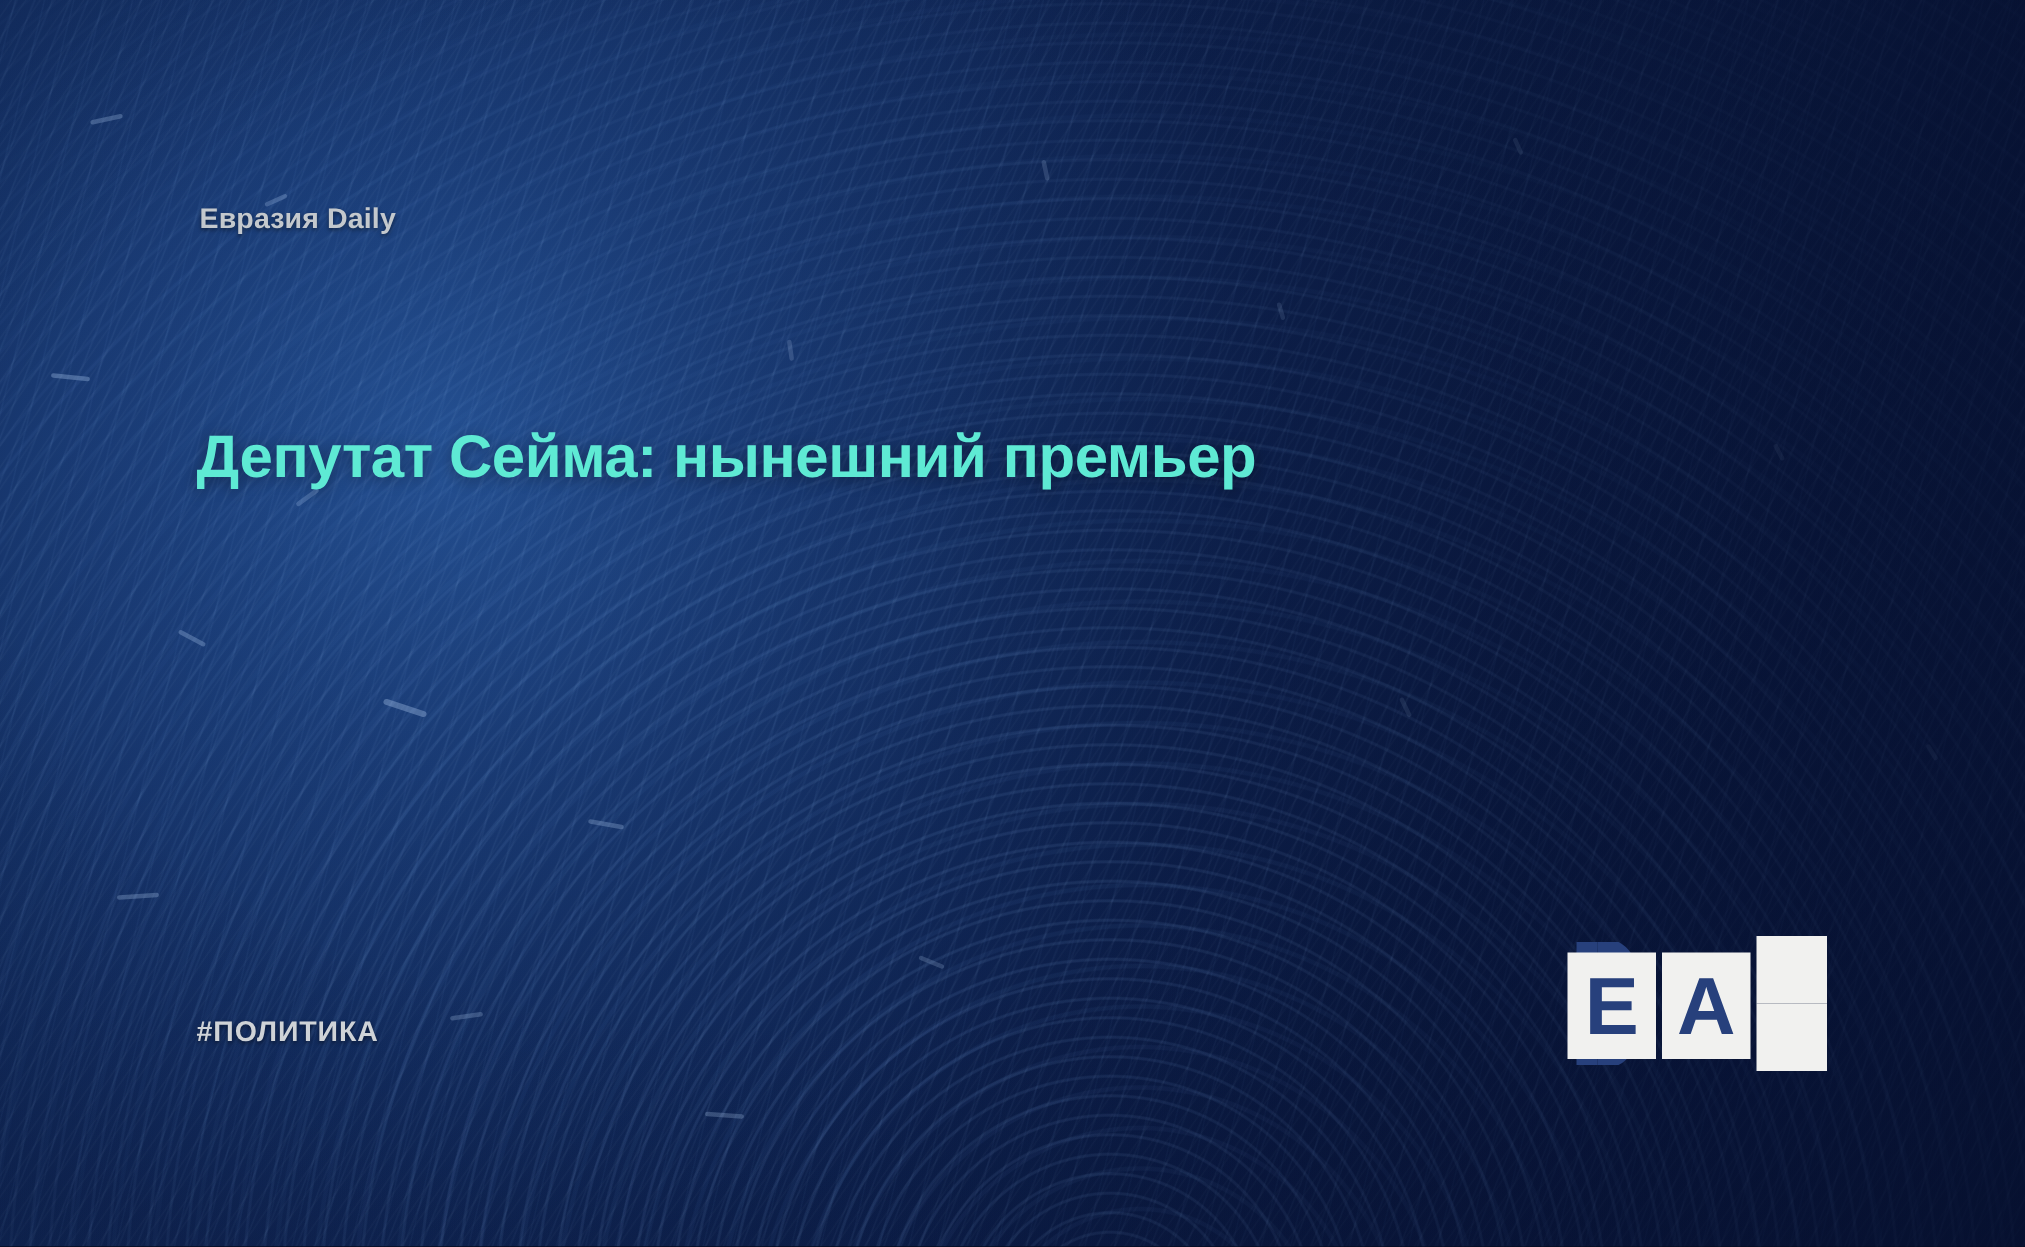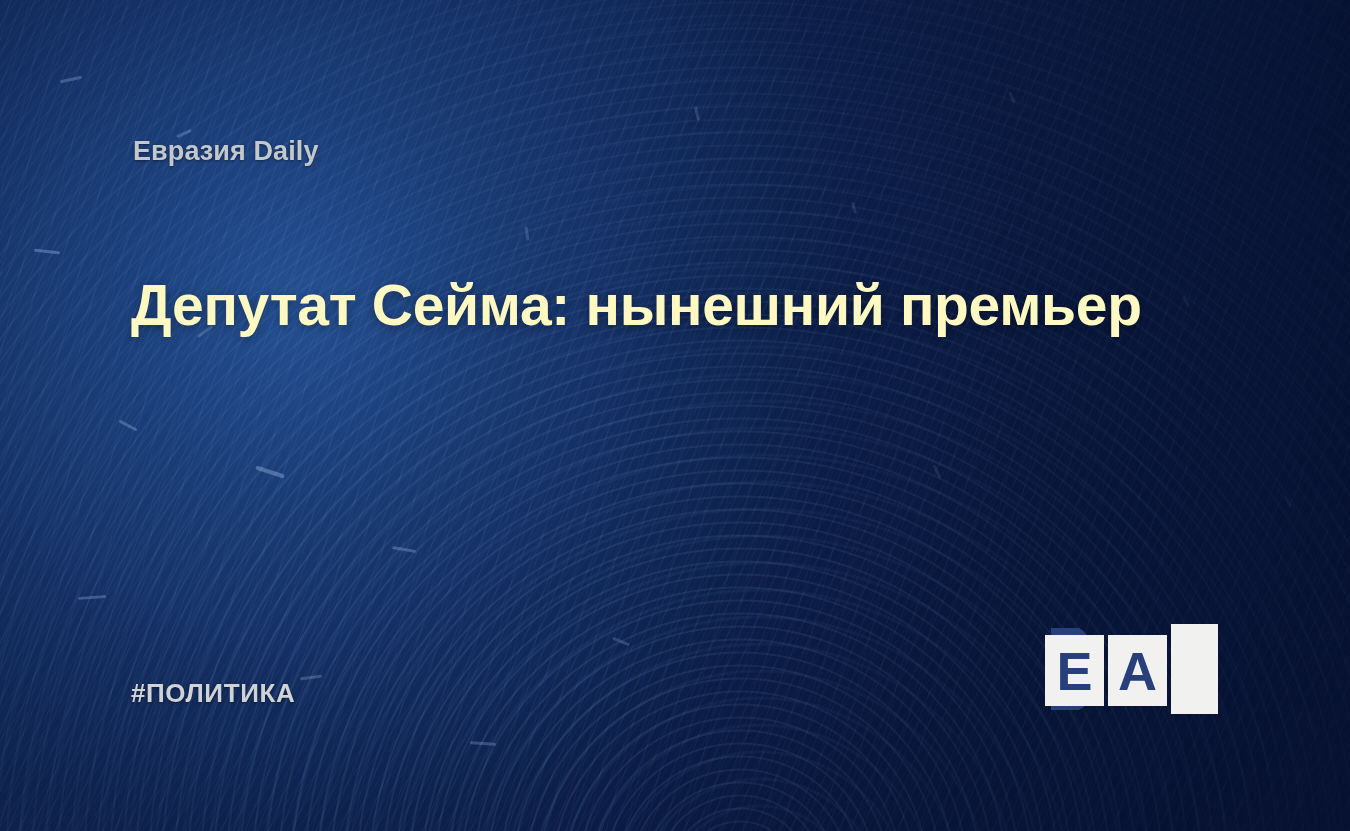--- a/index.html
+++ b/index.html
@@ -145,49 +145,49 @@
     position: relative;
     z-index: 2;
     width: 100%;
     height: 100%;
   }
 
   .site-name {
     position: absolute;
     left: 133px;
     top: 136px;
-    font-size: 27px;
+    font-size: 19px;
     font-weight: bold;
     letter-spacing: 0.1px;
     color: #c3c8cd;
     text-shadow: 0 1px 3px rgba(0, 0, 0, 0.45);
     white-space: nowrap;
   }
 
   .headline {
     position: absolute;
     left: 131px;
     top: 265px;
     width: 1060px;
     margin: 0;
-    font-size: 57px;
+    font-size: 40px;
     font-weight: bold;
     line-height: 80px;
     letter-spacing: -0.3px;
-    color: #fef9c3;
+    color: #5eead4;
     text-shadow: 0 2px 10px rgba(0, 0, 0, 0.35);
   }
 
   .headline .line { display: block; white-space: nowrap; }
 
   .tag {
     position: absolute;
     left: 131px;
     top: 678px;
-    font-size: 26px;
+    font-size: 19px;
     font-weight: bold;
     letter-spacing: 0.6px;
     color: #cfd3d7;
     text-shadow: 0 1px 3px rgba(0, 0, 0, 0.45);
   }
 
   
   .logo {
     position: absolute;
     left: 1045px;

